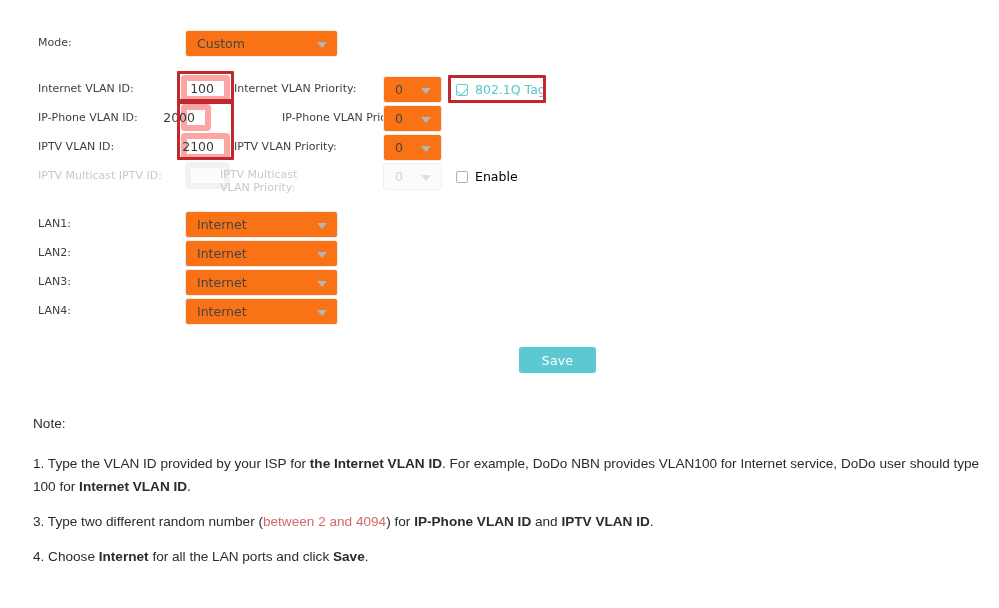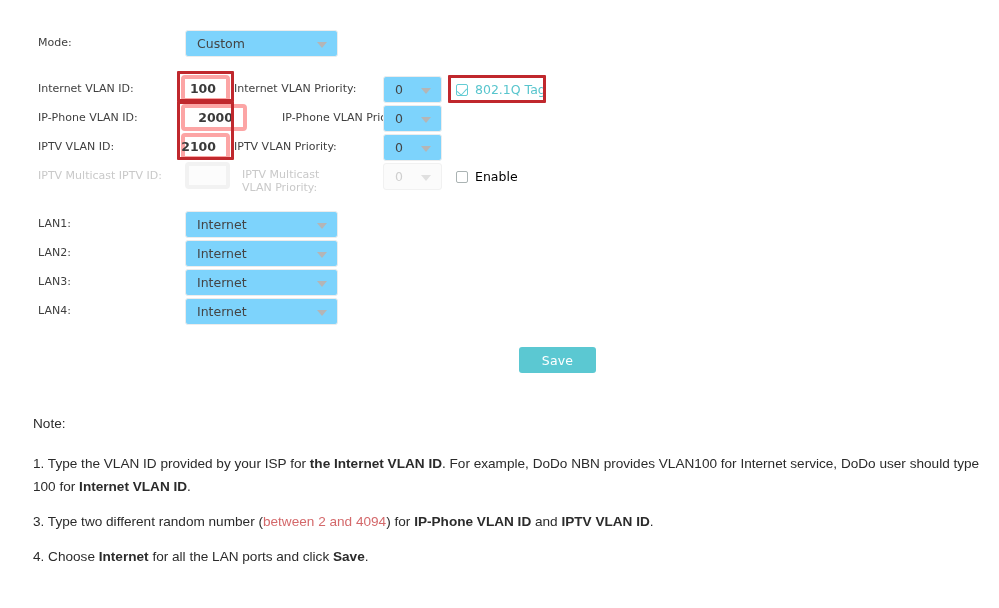--- a/index.html
+++ b/index.html
@@ -24,21 +24,21 @@
     color: #3f3f3f;
     font-family: "DejaVu Sans", "Liberation Sans", sans-serif;
     line-height: 14px;
     white-space: nowrap;
   }
   .label.disabled { color: #c9c9c9; }
   .label.wrap { white-space: normal; width: 105px; line-height: 13px; }
 
   .select {
     position: relative;
-    background: #7dd3fc;
+    background: #f97316;
     border: 1px solid #ececec;
     border-radius: 3px;
     height: 27px;
     display: flex;
     align-items: center;
     padding-left: 11px;
     font-size: 12.5px;
     color: #444;
   }
   .select .chev {
@@ -49,30 +49,29 @@
     width: 0; height: 0;
     border-left: 5px solid transparent;
     border-right: 5px solid transparent;
     border-top: 6px solid #b5b5b5;
   }
   .select.disabled { background: #fbfbfb; border-color: #f1f1f1; color: #cfcfcf; }
   .select.disabled .chev { border-top-color: #e0e0e0; }
 
   .textinput {
     background: #ffffff;
-    border: 4px solid #fca5a5;
+    border: 6px solid #fca5a5;
     border-radius: 4px;
     height: 27px;
     display: flex;
     align-items: center;
     justify-content: flex-end;
     padding-right: 10px;
     font-size: 12.5px;
     color: #3a3a3a;
-    font-weight: bold;
   }
   .textinput.disabled { background: #fcfcfc; border-color: #f2f2f2; }
 
   
   .cbrow { display: flex; align-items: center; }
   .cbox {
     width: 12px; height: 12px;
     border: 1px solid #aab3b3;
     border-radius: 2px;
     background: #fff;
@@ -150,21 +149,21 @@
   <div class="select" style="position:absolute;left:383px;top:76px;width:59px;">
     <span>0</span>
     <span class="chev"></span>
   </div>
   <div class="cbrow" style="position:absolute;left:456px;top:82px;">
     <span class="cbox checked"></span>
     <span class="cblabel teal">802.1Q Tag</span>
   </div>
 
   <div style="position:absolute;left:38px;top:111px;" class="label">IP-Phone VLAN ID:</div>
-  <div class="textinput" style="position:absolute;left:181px;top:104px;width:66px;">
+  <div class="textinput" style="position:absolute;left:181px;top:104px;width:30px;">
     <span>2000</span>
   </div>
   <div style="position:absolute;left:234px;top:111px;margin-left:48px;" class="label">IP-Phone VLAN Priority:</div>
   <div class="select" style="position:absolute;left:383px;top:105px;width:59px;">
     <span>0</span>
     <span class="chev"></span>
   </div>
 
   <div style="position:absolute;left:38px;top:140px;" class="label">IPTV VLAN ID:</div>
   <div class="textinput" style="position:absolute;left:181px;top:133px;width:49px;">
@@ -173,21 +172,21 @@
   <div style="position:absolute;left:234px;top:140px;" class="label">IPTV VLAN Priority:</div>
   <div class="select" style="position:absolute;left:383px;top:134px;width:59px;">
     <span>0</span>
     <span class="chev"></span>
   </div>
 
   <div style="position:absolute;left:38px;top:169px;" class="label disabled">IPTV Multicast IPTV ID:</div>
   <div class="textinput disabled" style="position:absolute;left:185px;top:162px;width:45px;">
     <span></span>
   </div>
-  <div style="position:absolute;left:242px;top:168px;" class="label disabled wrap">IPTV Multicast VLAN Priority:</div>
+  <div style="position:absolute;left:220px;top:168px;" class="label disabled wrap">IPTV Multicast VLAN Priority:</div>
   <div class="select disabled" style="position:absolute;left:383px;top:163px;width:59px;">
     <span>0</span>
     <span class="chev"></span>
   </div>
   <div class="cbrow" style="position:absolute;left:456px;top:169px;">
     <span class="cbox"></span>
     <span class="cblabel">Enable</span>
   </div>
 
   <div style="position:absolute;left:38px;top:217px;" class="label">LAN1:</div>

